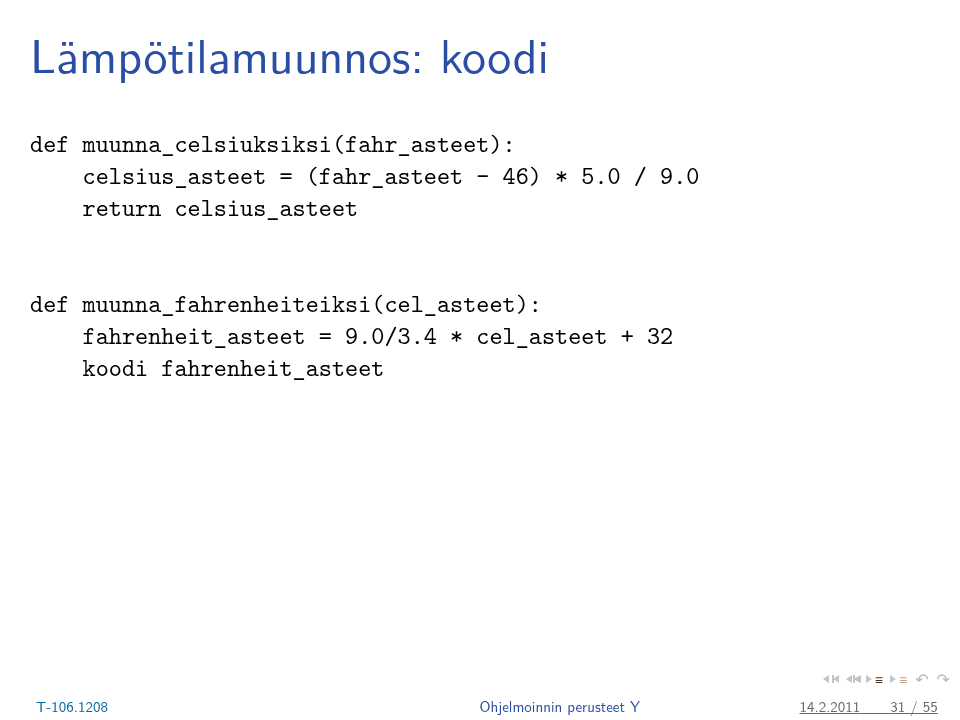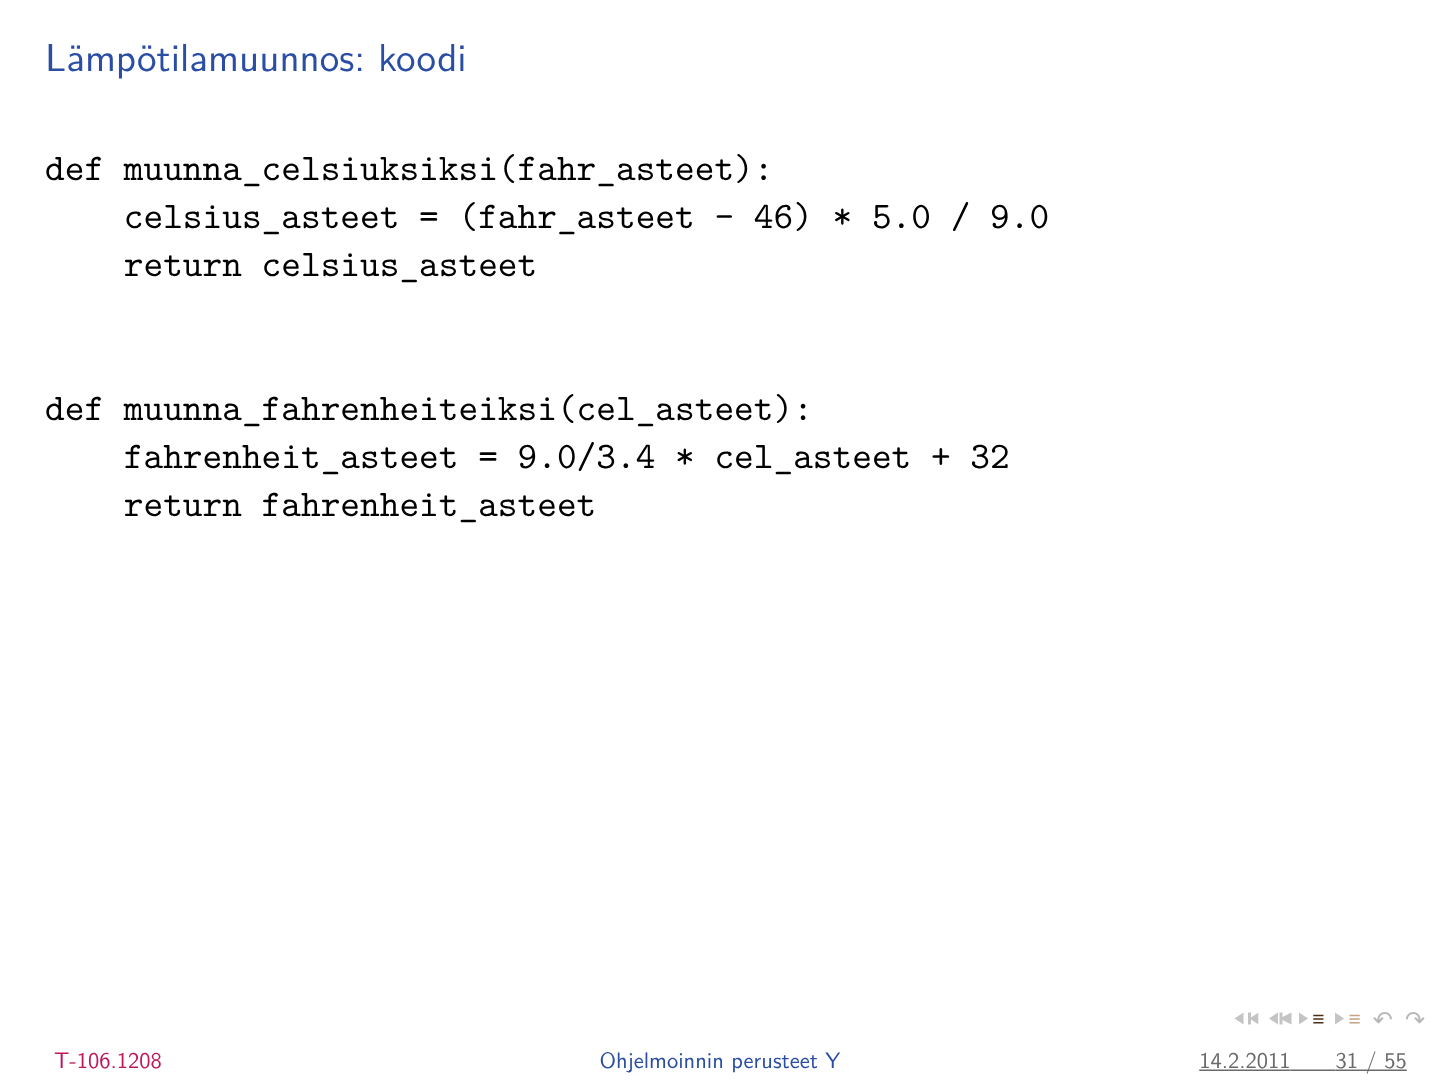--- a/index.html
+++ b/index.html
@@ -12,21 +12,21 @@
     overflow: hidden;
   }
   .slide {
     width: 100%;
     height: 100%;
     display: flex;
     flex-direction: column;
   }
   .title {
     color: #2a4ea3;
-    font-size: 26px;
+    font-size: 48px;
     font-weight: 400;
     padding: 18px 30px 40px 30px;
   }
   .content {
     flex: 1;
     padding: 0 30px;
   }
   .codeblock {
     font-family: "Latin Modern Mono", "Courier New", monospace;
     font-size: 25px;
@@ -39,26 +39,26 @@
     height: 28px;
     position: absolute;
     bottom: 0;
     left: 0;
     display: flex;
     align-items: center;
   }
   .footer-left {
     width: 33.33%;
     padding-left: 36px;
-    color: #be185d;
+    color: #0369a1;
     font-size: 15px;
   }
   .footer-center {
     width: 33.33%;
-    text-align: center;
+    text-align: right;
     color: #2a4ea3;
     font-size: 15px;
   }
   .footer-right {
     width: 33.33%;
     text-align: right;
     padding-right: 22px;
     color: #6a6a6a;
     font-size: 15px;
     text-decoration: underline;
@@ -89,21 +89,21 @@
   <h1 class="title">Lämpötilamuunnos: koodi</h1>
 
   <div class="content">
     <div class="codeblock"><span>def muunna_celsiuksiksi(fahr_asteet):</span>
 <span>    celsius_asteet = (fahr_asteet - 46) * 5.0 / 9.0</span>
 <span>    return celsius_asteet</span>
 <span></span>
 <span></span>
 <span>def muunna_fahrenheiteiksi(cel_asteet):</span>
 <span>    fahrenheit_asteet = 9.0/3.4 * cel_asteet + 32</span>
-<span>    return fahrenheit_asteet</span></div>
+<span>    koodi fahrenheit_asteet</span></div>
   </div>
 
   <div class="nav">
     <span class="grp back">
       <svg viewBox="0 0 10 10">
           <path d="M8 1 L2 5 L8 9 Z" fill="#c4c4c4"></path>
         </svg>
       <svg viewBox="0 0 10 10">
           <rect x="3" y="1" width="2" height="8" fill="#c4c4c4"></rect>
           <path d="M10 1 L4 5 L10 9 Z" fill="#c4c4c4"></path>

